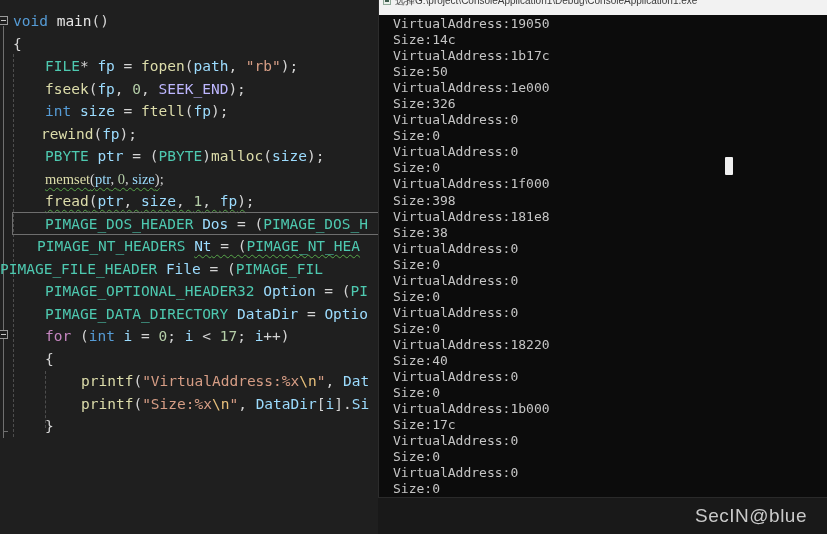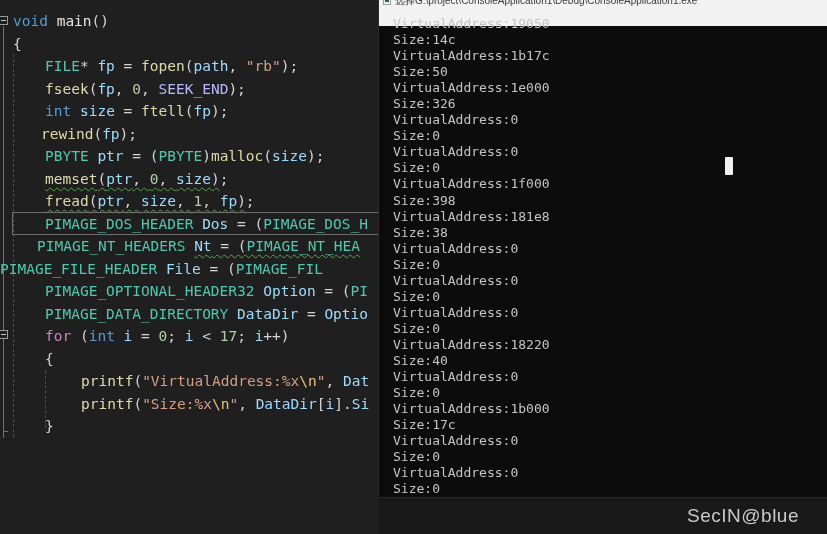--- a/index.html
+++ b/index.html
@@ -59,21 +59,21 @@
   .current-line-box{
     position:absolute;left:12px;top:212px;width:370px;height:23px;
     border:1px solid #6e6e6e;box-sizing:border-box;
   }
   
   .console-window{
     position:absolute;left:378px;top:0;width:449px;height:497px;
     background:#0c0c0c;overflow:hidden;border-left:1px solid #2c2c2c;box-sizing:border-box;
   }
   .console-titlebar{
-    position:absolute;left:0;top:0;width:100%;height:26px;
+    position:absolute;left:0;top:0;width:100%;height:15px;
     background:#f2f2f2;overflow:hidden;
   }
   .console-titlebar .tb-inner{
     display:flex;align-items:center;gap:4px;margin-top:-5px;padding-left:4px;
   }
   .console-app-icon{
     width:8px;height:8px;background:#e9f0ea;border:1px solid #8fa898;
     box-sizing:border-box;position:relative;flex:0 0 auto;
   }
   .console-app-icon::after{
@@ -96,21 +96,21 @@
     background:#f0f0f0;border-radius:1px;
   }
   
   .watermark-strip{
     position:absolute;left:378px;top:497px;width:449px;height:37px;
     background:#191919;border-top:1px solid #2a2a2a;box-sizing:border-box;
     display:flex;align-items:center;justify-content:flex-end;
   }
   .watermark-text{
     font-family:"Liberation Sans","DejaVu Sans",sans-serif;
-    font-size:19px;color:#c9c9c9;padding-right:28px;letter-spacing:0.5px;
+    font-size:19px;color:#c9c9c9;padding-right:20px;letter-spacing:0.5px;
   }
 </style>
 </head>
 <body>
 
 <div class="editor">
   <div class="fold-line-outer"></div>
   <div class="fold-line-inner"></div>
   <div class="fold-tick-outer"></div>
   <div class="fold-tick-inner"></div>
@@ -119,21 +119,21 @@
   <div class="indent-guide ig1"></div>
   <div class="indent-guide ig2"></div>
   <div class="code" id="code">
       <div class="code-line" style="padding-left: 13px;"><span class="c-kw">void</span><span class="c-pl"> </span><span class="c-def">main</span><span class="c-pl">()</span></div>
       <div class="code-line" style="padding-left: 13px;"><span class="c-pl">{</span></div>
       <div class="code-line" style="padding-left: 45px;"><span class="c-type">FILE</span><span class="c-pl">* </span><span class="c-var">fp</span><span class="c-pl"> = </span><span class="c-fn">fopen</span><span class="c-pl">(</span><span class="c-var">path</span><span class="c-pl">, </span><span class="c-str">"rb"</span><span class="c-pl">);</span></div>
       <div class="code-line" style="padding-left: 45px;"><span class="c-fn">fseek</span><span class="c-pl">(</span><span class="c-var">fp</span><span class="c-pl">, </span><span class="c-num">0</span><span class="c-pl">, </span><span class="c-macro">SEEK_END</span><span class="c-pl">);</span></div>
       <div class="code-line" style="padding-left: 45px;"><span class="c-kw">int</span><span class="c-pl"> </span><span class="c-var">size</span><span class="c-pl"> = </span><span class="c-fn">ftell</span><span class="c-pl">(</span><span class="c-var">fp</span><span class="c-pl">);</span></div>
       <div class="code-line" style="padding-left: 41px;"><span class="c-fn">rewind</span><span class="c-pl">(</span><span class="c-var">fp</span><span class="c-pl">);</span></div>
       <div class="code-line" style="padding-left: 45px;"><span class="c-type">PBYTE</span><span class="c-pl"> </span><span class="c-var">ptr</span><span class="c-pl"> = (</span><span class="c-type">PBYTE</span><span class="c-pl">)</span><span class="c-fn">malloc</span><span class="c-pl">(</span><span class="c-var">size</span><span class="c-pl">);</span></div>
-      <div class="code-line" style="padding-left: 45px;"><span class="c-fn sq">memset</span><span class="c-pl sq">(</span><span class="c-var sq">ptr</span><span class="c-pl sq">, </span><span class="c-num sq">0</span><span class="c-pl sq">, </span><span class="c-var sq">size</span><span class="c-pl sq">)</span><span class="c-pl">;</span></div>
+      <div class="code-line" style="padding-left: 45px; font-family: Liberation Serif, serif;"><span class="c-fn sq">memset</span><span class="c-pl sq">(</span><span class="c-var sq">ptr</span><span class="c-pl sq">, </span><span class="c-num sq">0</span><span class="c-pl sq">, </span><span class="c-var sq">size</span><span class="c-pl sq">)</span><span class="c-pl">;</span></div>
       <div class="code-line" style="padding-left: 45px;"><span class="c-fn sq">fread</span><span class="c-pl sq">(</span><span class="c-var sq">ptr</span><span class="c-pl sq">, </span><span class="c-var sq">size</span><span class="c-pl sq">, </span><span class="c-num sq">1</span><span class="c-pl sq">, </span><span class="c-var sq">fp</span><span class="c-pl sq">)</span><span class="c-pl">;</span></div>
       <div class="code-line" style="padding-left: 45px;"><span class="c-type">PIMAGE_DOS_HEADER</span><span class="c-pl"> </span><span class="c-var">Dos</span><span class="c-pl"> = (</span><span class="c-type">PIMAGE_DOS_H</span></div>
       <div class="code-line" style="padding-left: 37px;"><span class="c-type">PIMAGE_NT_HEADERS</span><span class="c-pl"> </span><span class="c-var sq">Nt</span><span class="c-pl sq"> = (</span><span class="c-type sq">PIMAGE_NT_HEA</span></div>
       <div class="code-line" style=""><span class="c-type">PIMAGE_FILE_HEADER</span><span class="c-pl"> </span><span class="c-var">File</span><span class="c-pl"> = (</span><span class="c-type">PIMAGE_FIL</span></div>
       <div class="code-line" style="padding-left: 45px;"><span class="c-type">PIMAGE_OPTIONAL_HEADER32</span><span class="c-pl"> </span><span class="c-var">Option</span><span class="c-pl"> = (</span><span class="c-type">PI</span></div>
       <div class="code-line" style="padding-left: 45px;"><span class="c-type">PIMAGE_DATA_DIRECTORY</span><span class="c-pl"> </span><span class="c-var">DataDir</span><span class="c-pl"> = </span><span class="c-var">Optio</span></div>
       <div class="code-line" style="padding-left: 45px;"><span class="c-ctrl">for</span><span class="c-pl"> (</span><span class="c-kw">int</span><span class="c-pl"> </span><span class="c-var">i</span><span class="c-pl"> = </span><span class="c-num">0</span><span class="c-pl">; </span><span class="c-var">i</span><span class="c-pl"> &lt; </span><span class="c-num">17</span><span class="c-pl">; </span><span class="c-var">i</span><span class="c-pl">++)</span></div>
       <div class="code-line" style="padding-left: 45px;"><span class="c-pl">{</span></div>
       <div class="code-line" style="padding-left: 81px;"><span class="c-fn">printf</span><span class="c-pl">(</span><span class="c-str">"VirtualAddress:%x</span><span class="c-esc">\n</span><span class="c-str">"</span><span class="c-pl">, </span><span class="c-var">Dat</span></div>
       <div class="code-line" style="padding-left: 81px;"><span class="c-fn">printf</span><span class="c-pl">(</span><span class="c-str">"Size:%x</span><span class="c-esc">\n</span><span class="c-str">"</span><span class="c-pl">, </span><span class="c-var">DataDir</span><span class="c-pl">[</span><span class="c-var">i</span><span class="c-pl">].</span><span class="c-var">Si</span></div>

